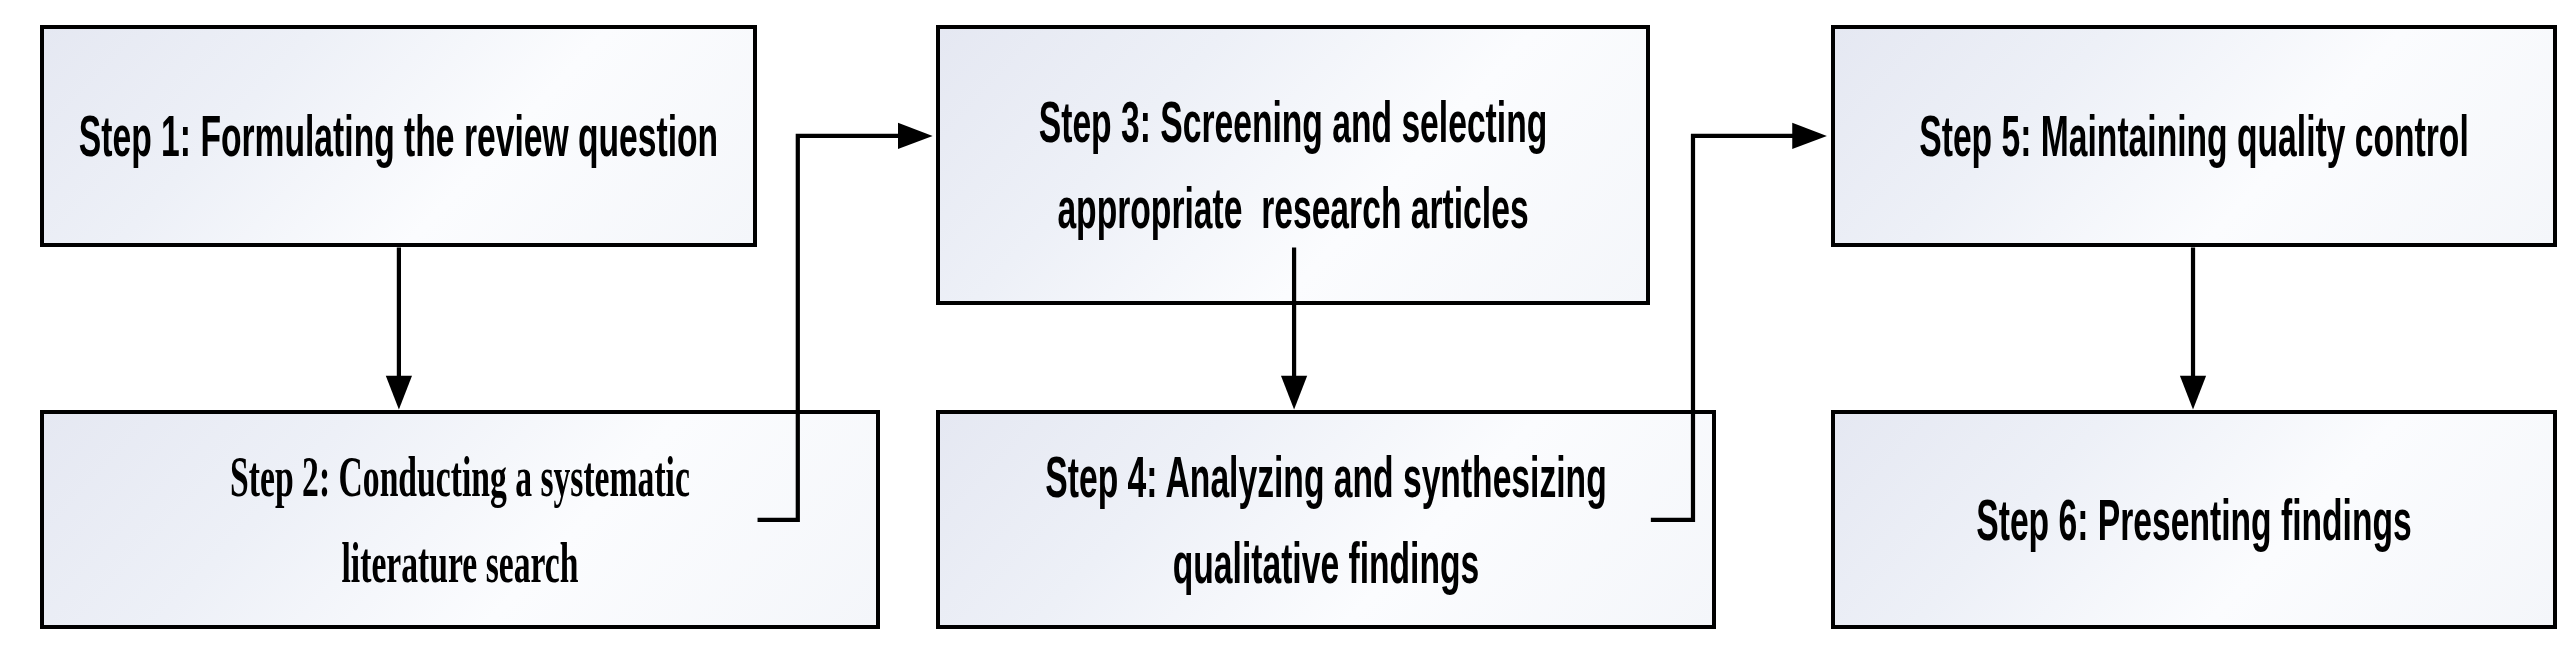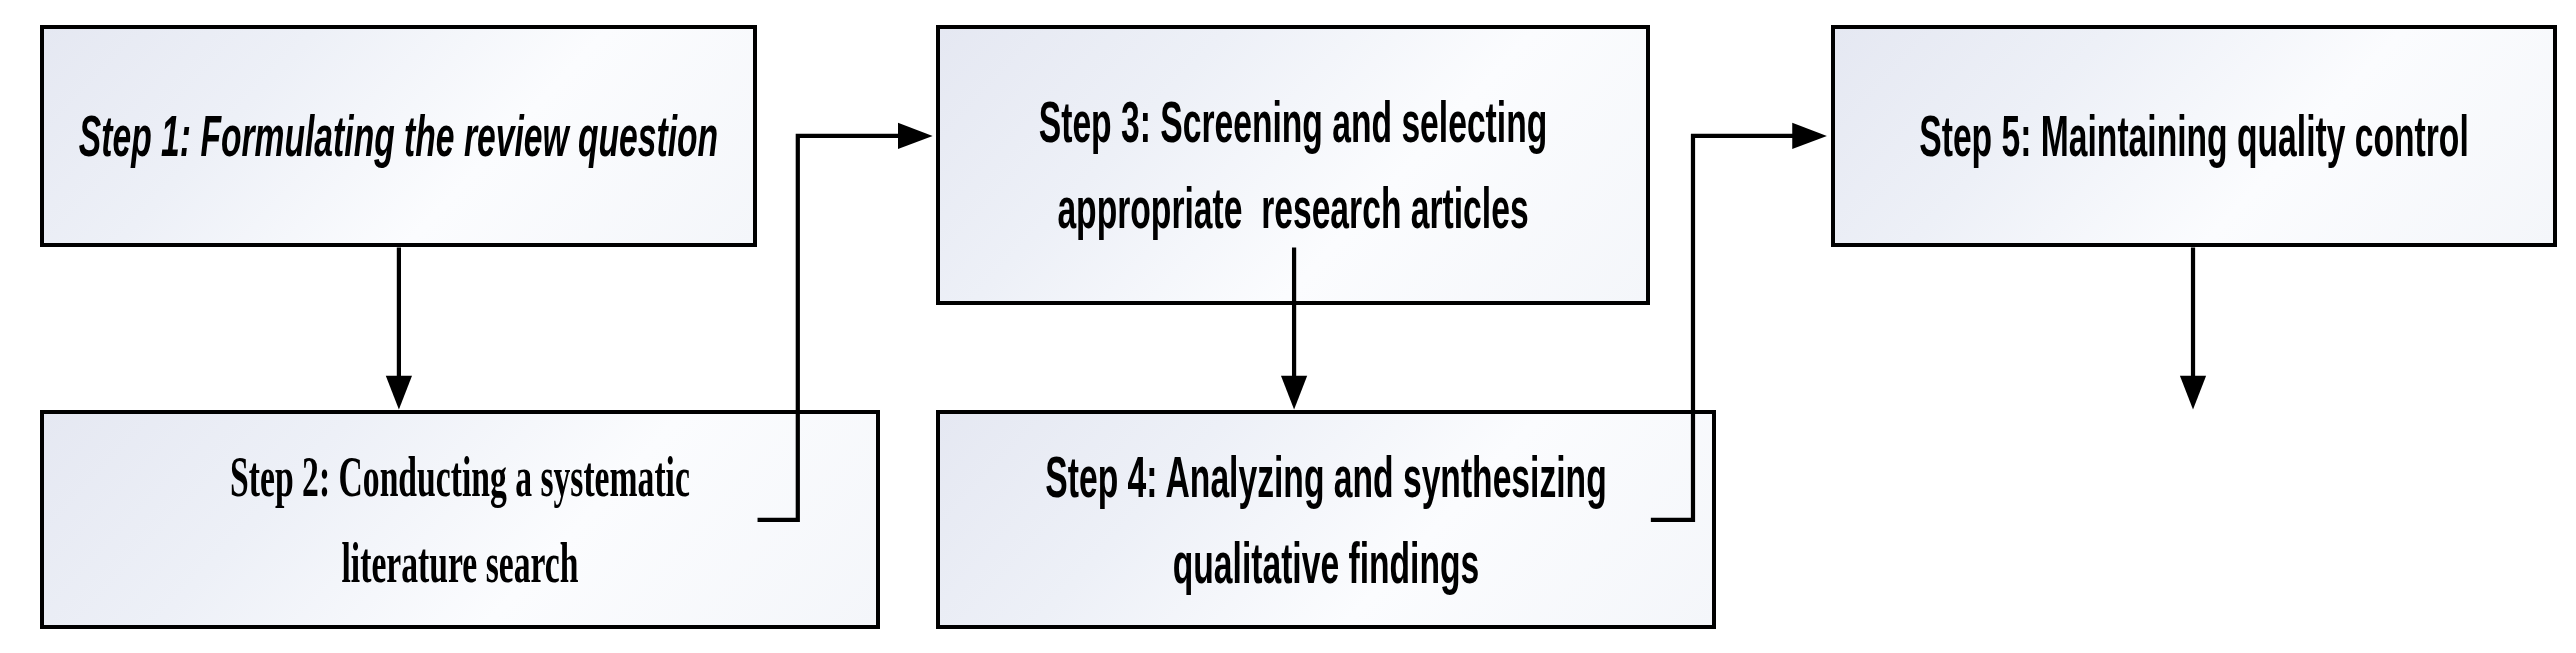--- a/index.html
+++ b/index.html
@@ -44,21 +44,21 @@
     left: 0;
     top: 0;
     pointer-events: none;
   }
 </style>
 </head>
 <body>
 
 <div class="canvas">
 
-  <div class="step-box" style="left:40px; top:25px; width:717px; height:222px;font-style:italic;">
+  <div class="step-box" style="left:40px; top:25px; width:717px; height:222px;">
     <div class="step-label">
         <div class="line">Step 1: Formulating the review question</div>
       </div>
   </div>
 
   <div class="step-box" style="left:936px; top:25px; width:714px; height:280px;">
     <div class="step-label">
         <div class="line">Step 3: Screening and selecting</div>
         <div class="line">appropriate  research articles</div>
       </div>
@@ -77,20 +77,25 @@
       </div>
   </div>
 
   <div class="step-box" style="left:936px; top:410px; width:780px; height:219px;">
     <div class="step-label">
         <div class="line">Step 4: Analyzing and synthesizing</div>
         <div class="line">qualitative findings</div>
       </div>
   </div>
 
+  <div class="step-box" style="left:1831px; top:410px; width:726px; height:219px;">
+    <div class="step-label">
+        <div class="line">Step 6: Presenting findings</div>
+      </div>
+  </div>
 
   <svg class="connectors" width="2576" height="654" viewBox="0 0 2751 698">
 
     <g>
       <path d="M426 264 L426 402" stroke="#000000" stroke-width="4.5" fill="none"></path>
       <polygon points="412,401 440,401 426,437" fill="#000000"></polygon>
     </g>
 
     <g>
       <path d="M809 555 L852 555 L852 145 L960 145" stroke="#000000" stroke-width="4.5" fill="none"></path>

